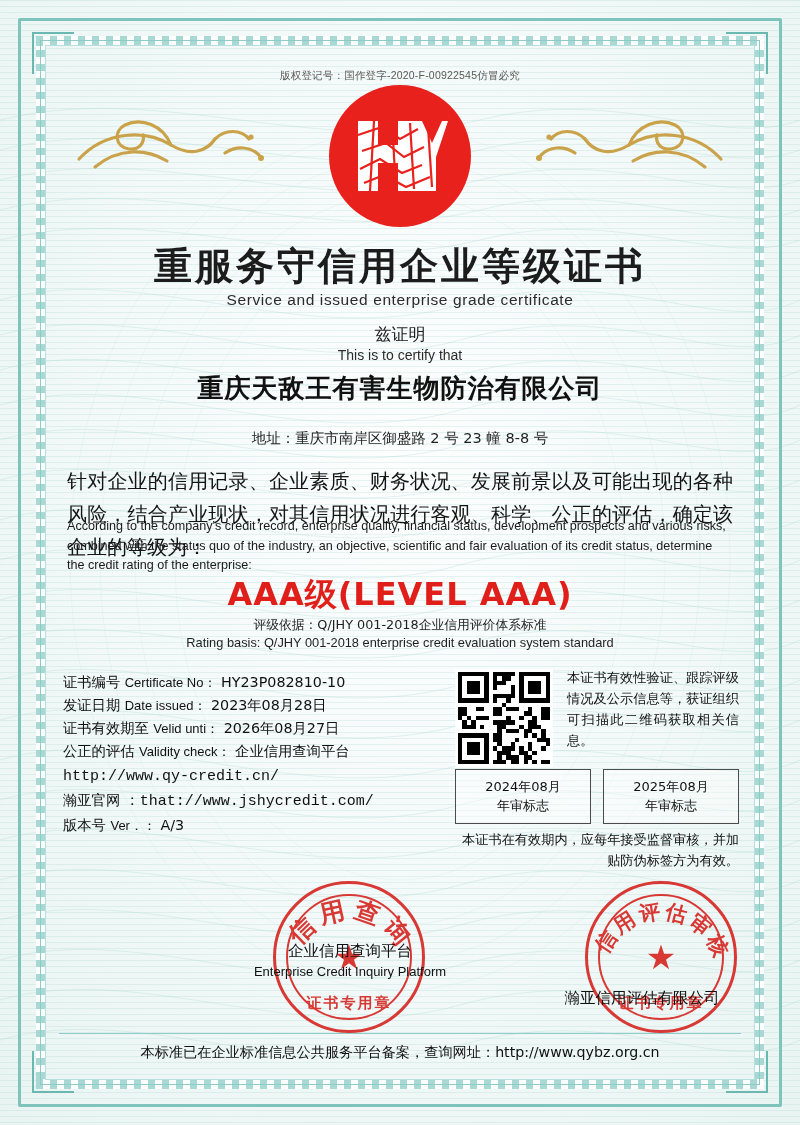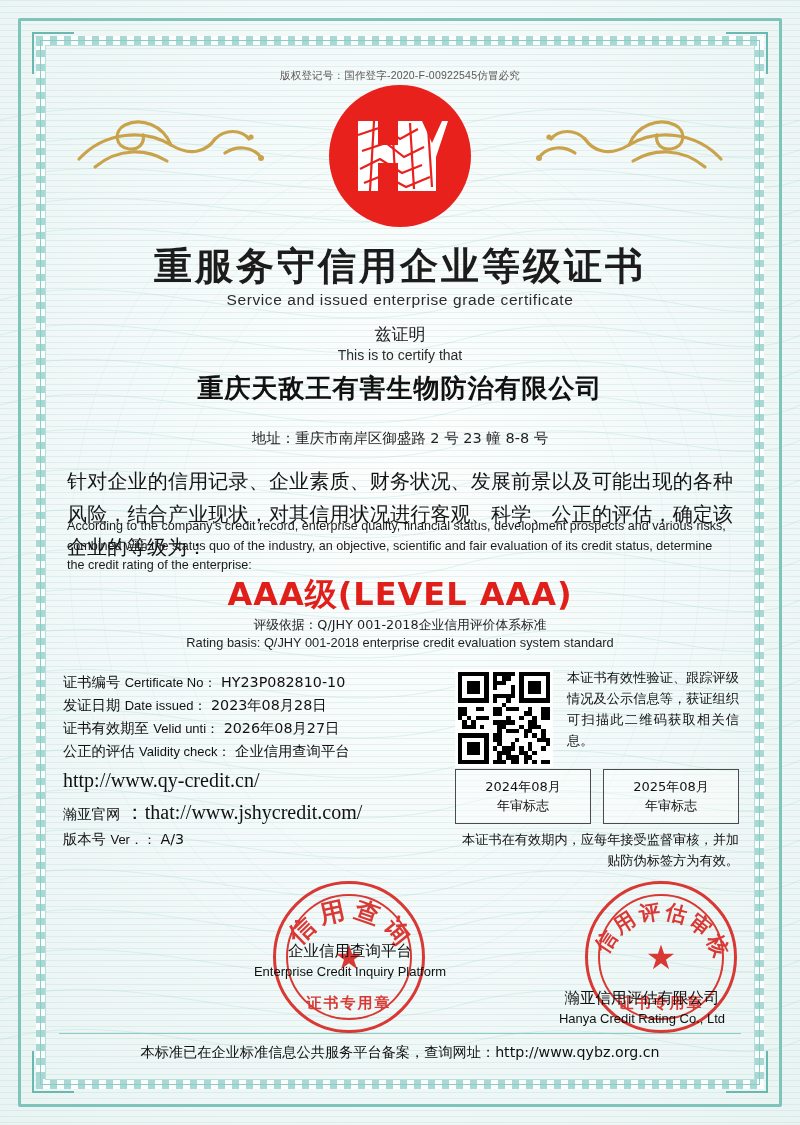--- a/index.html
+++ b/index.html
@@ -217,21 +217,21 @@
     top: 616px; left: 8px;
     width: 380px;
     font-size: 14.3px;
     color: #111;
     line-height: 1.62;
     font-family: "DejaVu Sans", sans-serif;
   }
   .details .row { white-space: nowrap; }
   .details .lbl-en { font-family: "Liberation Sans", sans-serif; font-size: 13px; }
   .details .val { }
-  .details .url { font-family: Liberation Serif, serif; font-size: 20px; }
+  .details .url { font-family: Liberation Mono, monospace; font-size: 15px; }
 
   
   .qr {
     position: absolute;
     top: 614px; left: 400px;
     width: 98px; height: 98px;
     background: #fff;
     padding: 3px;
   }
   .qr-grid {
@@ -972,20 +972,19 @@
       <div class="inner-star">★</div>
       <div class="seal-bottom">证书专用章</div>
     </div>
 
     <div class="signer left">
       <span>企业信用查询平台</span>
       <span class="en">Enterprise Credit Inquiry Platform</span>
     </div>
     <div class="signer right">
       <span>瀚亚信用评估有限公司</span>
-      <span class="en">Hanya Credit Rating Co., Ltd</span>
     </div>
 
     <div class="footer-rule"></div>
     <div class="footer">本标准已在企业标准信息公共服务平台备案，查询网址：http://www.qybz.org.cn</div>
 
   </div>
 </div>
 
 </body></html>

